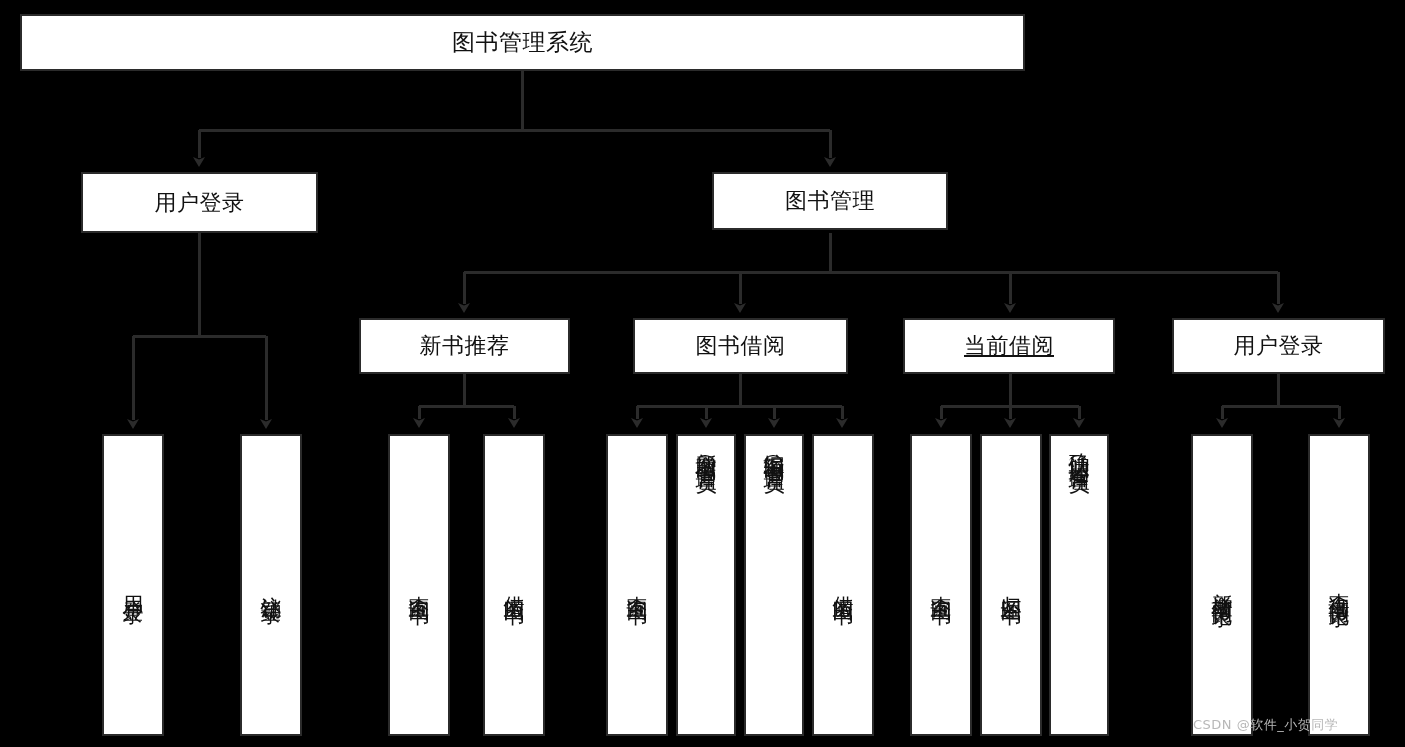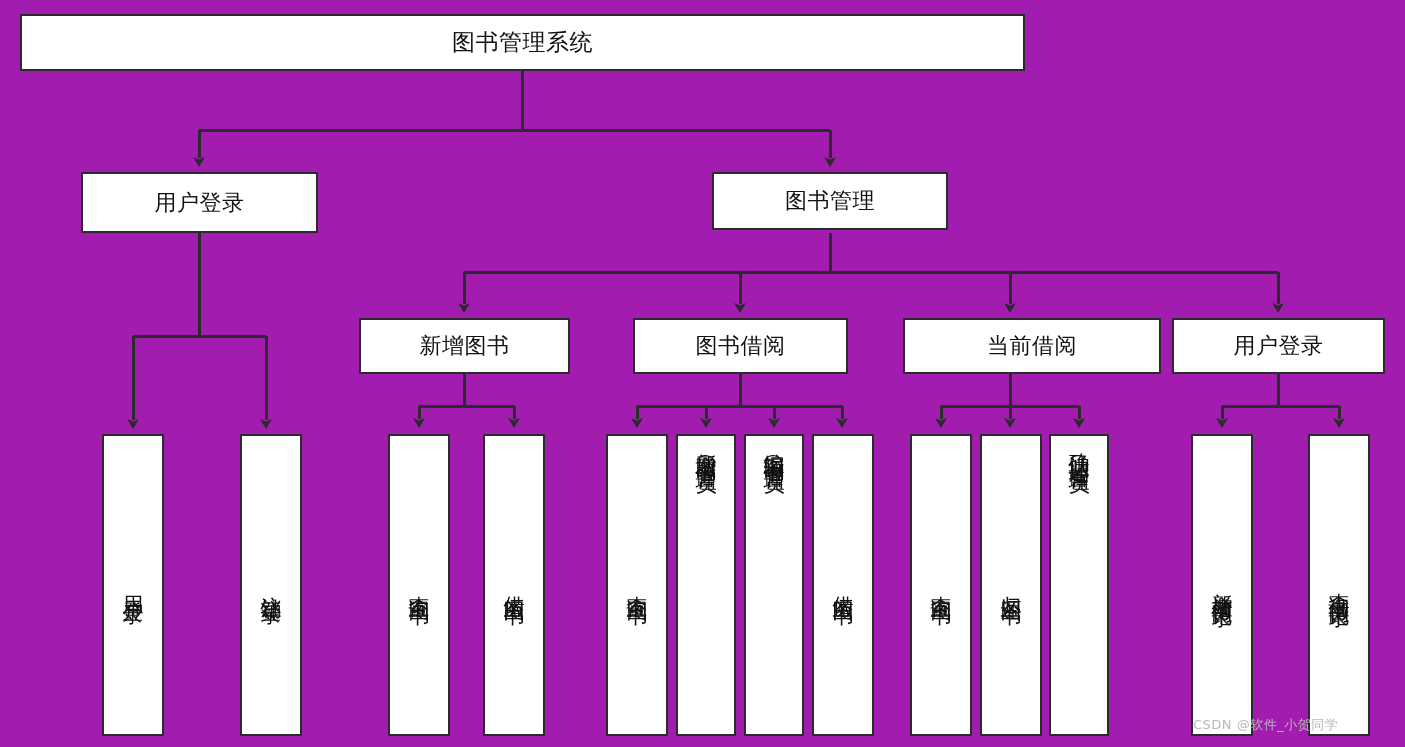--- a/index.html
+++ b/index.html
@@ -8,21 +8,21 @@
     padding: 0;
     background: #ffffff;
   }
   body {
     font-family: "DejaVu Sans", "Liberation Sans", sans-serif;
   }
   #diagram-root {
     position: relative;
     width: 1405px;
     height: 747px;
-    background: #a21caf;
+    background: #000000;
     overflow: hidden;
   }
   #diagram-svg {
     position: absolute;
     left: 0;
     top: 0;
     width: 1405px;
     height: 747px;
   }
   .node {
@@ -134,28 +134,28 @@
 
   <div class="node horizontal" style="left:81px; top:172px; width:237px; height:61px;">
     <span class="node-label">用户登录</span>
   </div>
 
   <div class="node horizontal" style="left:712px; top:172px; width:236px; height:58px;">
     <span class="node-label">图书管理</span>
   </div>
 
   <div class="node horizontal" style="left:359px; top:318px; width:211px; height:56px;">
-    <span class="node-label">新增图书</span>
+    <span class="node-label">新书推荐</span>
   </div>
 
   <div class="node horizontal" style="left:633px; top:318px; width:215px; height:56px;">
     <span class="node-label">图书借阅</span>
   </div>
 
-  <div class="node horizontal" style="left:903px; top:318px; width:258px; height:56px;">
+  <div class="node horizontal" style="left:903px; top:318px; width:212px; height:56px;text-decoration:underline;">
     <span class="node-label">当前借阅</span>
   </div>
 
   <div class="node horizontal" style="left:1172px; top:318px; width:213px; height:56px;">
     <span class="node-label">用户登录</span>
   </div>
 
   <div class="node vertical center-text" style="left:102px; top:434px; width:62px; height:302px;">
     <span class="node-label">用户登录</span>
   </div>

